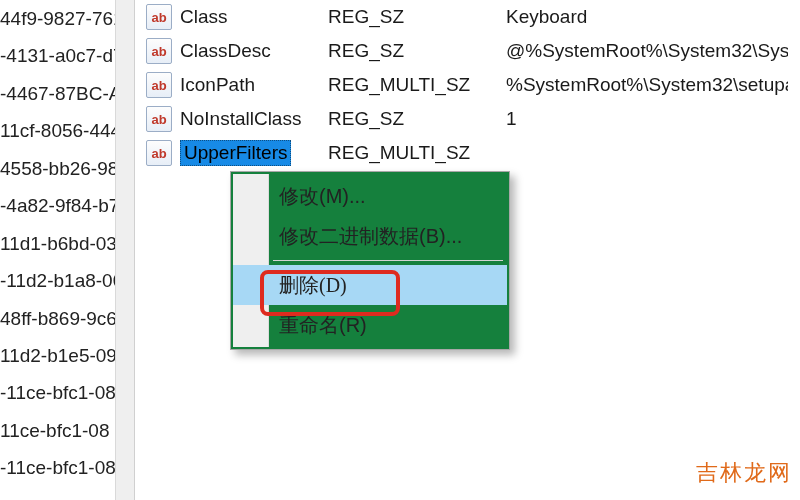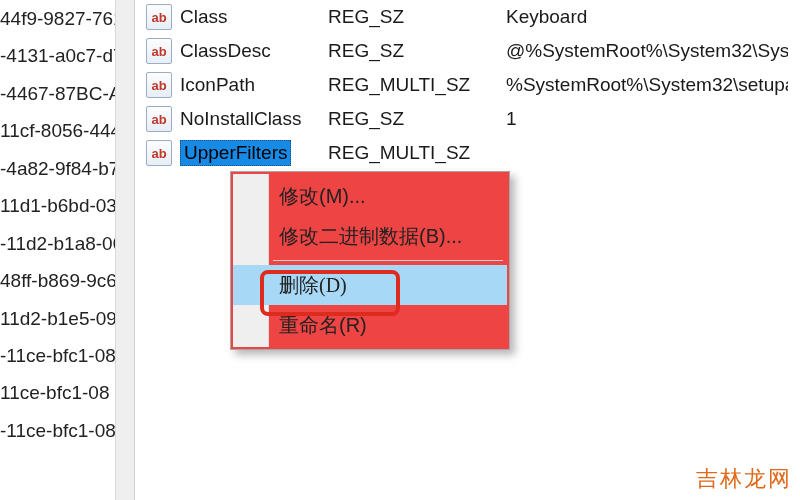--- a/index.html
+++ b/index.html
@@ -93,21 +93,21 @@
       color: #000000;
       padding: 1px 3px;
       border: 1px dotted #0d4f84;
       display: inline-block;
     }
     .context-menu {
       position: absolute;
       left: 230px;
       top: 171px;
       width: 280px;
-      background: #ef4444;
+      background: #15803d;
       border: 1px solid #a8a8a8;
       box-shadow: 5px 5px 8px rgba(0,0,0,.28);
       padding: 4px 2px;
     }
     .menu-gutter {
       position: absolute;
       left: 2px;
       top: 2px;
       bottom: 2px;
       width: 36px;
@@ -132,35 +132,36 @@
     }
     .highlight-box {
       position: absolute;
       border: 4px solid #de2b1f;
       border-radius: 8px;
       pointer-events: none;
     }
     .watermark {
       position: absolute;
       right: 8px;
-      bottom: 6px;
+      bottom: 12px;
       font-size: 22px;
       color: #e06a1a;
       font-family: "SimSun", serif;
       letter-spacing: 2px;
     }
   </style>
 </head>
 <body>
 
 <div class="tree-panel">
   <div class="tree-item">44f9-9827-761</div>
   <div class="tree-item">-4131-a0c7-d7</div>
   <div class="tree-item">-4467-87BC-A</div>
   <div class="tree-item">11cf-8056-444</div>
+  <div class="tree-item">4558-bb26-98</div>
   <div class="tree-item">-4a82-9f84-b7</div>
   <div class="tree-item">11d1-b6bd-03</div>
   <div class="tree-item">-11d2-b1a8-00</div>
   <div class="tree-item">48ff-b869-9c6</div>
   <div class="tree-item">11d2-b1e5-09</div>
   <div class="tree-item">-11ce-bfc1-08</div>
   <div class="tree-item">11ce-bfc1-08</div>
   <div class="tree-item">-11ce-bfc1-08</div>
 </div>
 

